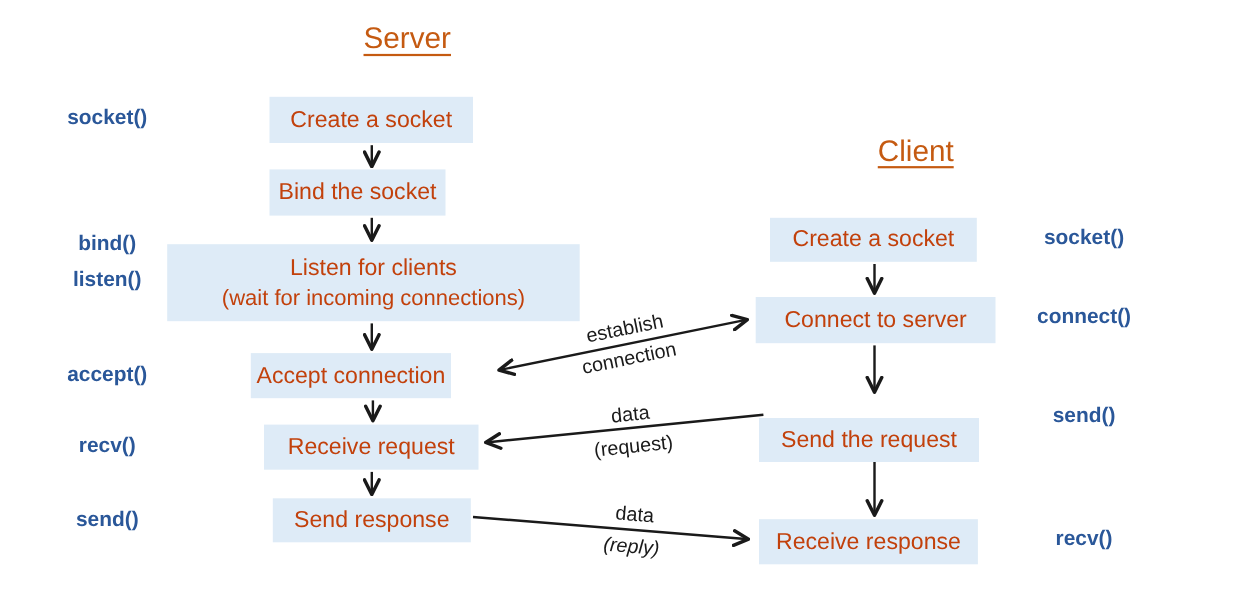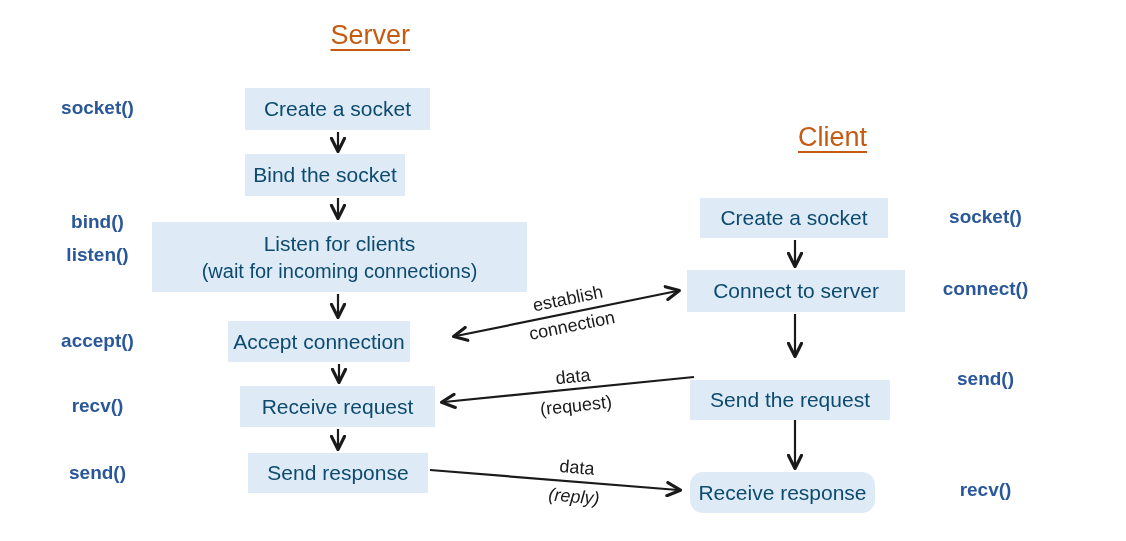--- a/index.html
+++ b/index.html
@@ -17,21 +17,21 @@
     font-weight:500;
     text-align:right;
     text-decoration:underline;
     text-decoration-thickness:2px;
     text-underline-offset:5px;
     white-space:nowrap;
   }
   .box{
     position:absolute;
     background:var(--box-fill,#deebf7);
-    color:#0c4a6e;
+    color:#c2410c;
     font-size:21px;
     display:flex;
     flex-direction:column;
     align-items:center;
     justify-content:center;
     text-align:center;
     line-height:1.3;
     white-space:nowrap;
   }
   .box .sub{font-size:20px;}
@@ -108,21 +108,21 @@
 
   <div class="box" style="left:700px;top:198px;width:188px;height:40px;">
     <span>Create a socket</span>
   </div>
   <div class="box" style="left:687px;top:270px;width:218px;height:42px;">
     <span>Connect to server</span>
   </div>
   <div class="box" style="left:690px;top:360px;width:200px;height:40px;margin-top:20px;">
     <span>Send the request</span>
   </div>
-  <div class="box" style="left:690px;top:472px;width:185px;height:41px;border-radius:13px;">
+  <div class="box" style="left:690px;top:472px;width:199px;height:41px;">
     <span>Receive response</span>
   </div>
 
   <div class="api" style="left:20px;top:97px;">socket()</div>
   <div class="api" style="left:20px;top:163px;margin-top:48px;">bind()</div>
   <div class="api" style="left:20px;top:244px;">listen()</div>
   <div class="api" style="left:20px;top:330px;">accept()</div>
   <div class="api" style="left:20px;top:395px;">recv()</div>
   <div class="api" style="left:20px;top:462px;">send()</div>
 

